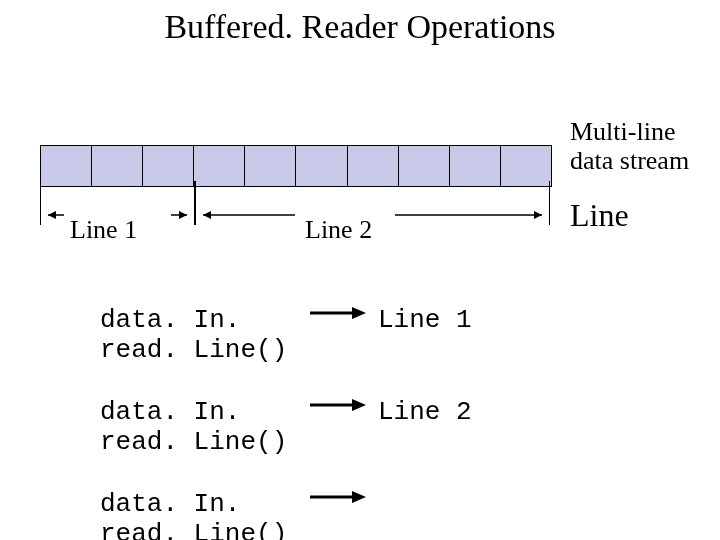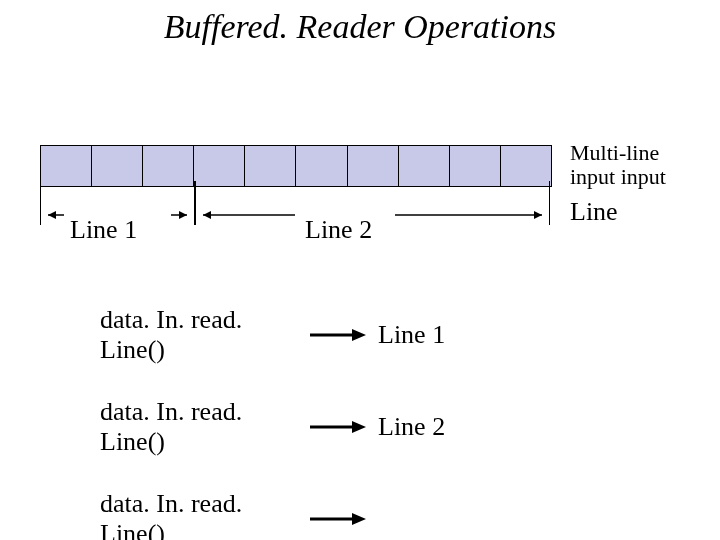--- a/index.html
+++ b/index.html
@@ -13,29 +13,27 @@
     position: relative;
     overflow: hidden;
   }
   .title {
     position: absolute;
     top: 8px;
     left: 0;
     width: 720px;
     text-align: center;
     font-size: 34px;
-    font-style: italic;
   }
   .stream-label {
     position: absolute;
     left: 570px;
     top: 118px;
-    font-size: 22px;
+    font-size: 26px;
     line-height: 1.1;
-    margin-top: 23px;
   }
   .stream-box {
     position: absolute;
     left: 40px;
     top: 145px;
     width: 510px;
     height: 40px;
     border: 1px solid #000;
     display: flex;
   }
@@ -57,33 +55,34 @@
     top: 10px;
     font-size: 26px;
     white-space: nowrap;
   }
   .line-range.l1 .lbl { left: 30px; }
   .line-range.l2 .lbl { left: 110px; }
   .line-stream-label {
     position: absolute;
     left: 570px;
     top: 198px;
-    font-size: 26px;
+    font-size: 32px;
     line-height: 1.1;
   }
   .ops {
     position: absolute;
     left: 100px;
     top: 305px;
     font-size: 26px;
   }
   .op-row {
     display: flex;
-    align-items: center;
+    align-items: flex-start;
     margin-bottom: 32px;
+    font-family: Liberation Mono, monospace;
   }
   .op-call { width: 210px; }
   .op-arrow { width: 60px; display: flex; align-items: center; }
   .op-res { margin-left: 8px; }
 
   
   .rbracket {
     position: absolute;
     top: 0;
     left: 0;
@@ -100,21 +99,21 @@
   .rbracket .tick.left { left: 0; }
   .rbracket .tick.right { right: 0; }
 </style>
 </head>
 <body>
 
 <div class="title">Buffered. Reader Operations</div>
 
 <div class="stream-label">
   <span>Multi-line</span><br>
-  <span>input input</span>
+  <span>data stream</span>
 </div>
 
 <div class="stream-box" id="stream-box">
     <div class="cell"></div>
     <div class="cell"></div>
     <div class="cell"></div>
     <div class="cell"></div>
     <div class="cell"></div>
     <div class="cell"></div>
     <div class="cell"></div>

